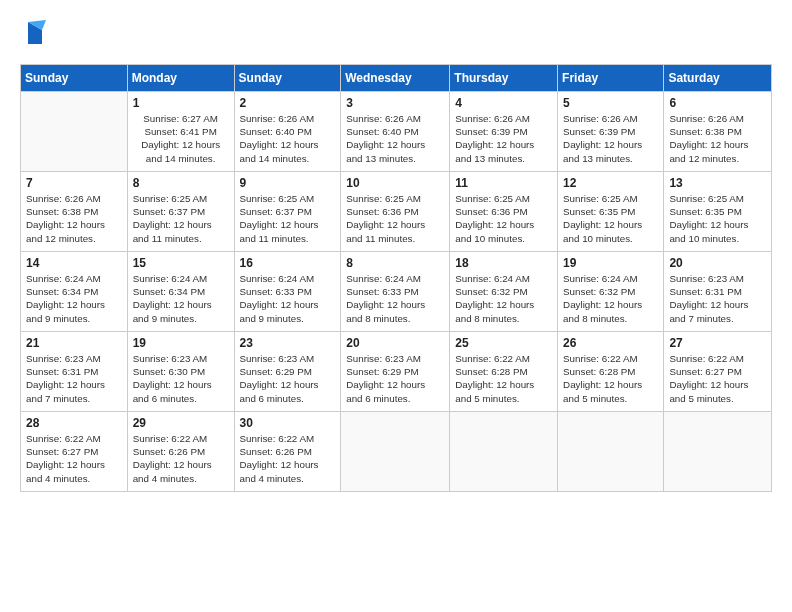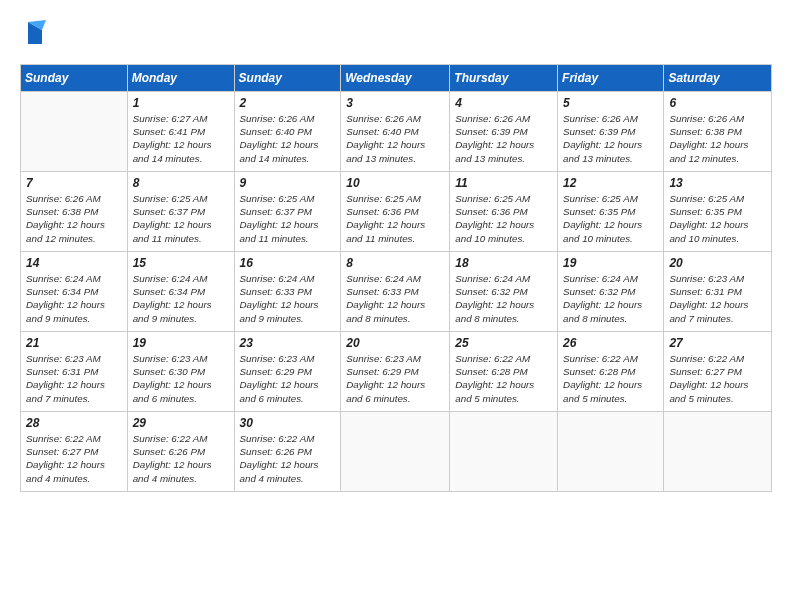--- a/index.html
+++ b/index.html
@@ -6,21 +6,20 @@
     body {
       font-family: Arial, sans-serif;
       background: #fff;
       width: 792px;
       height: 612px;
       overflow: hidden;
     }
     .container {
       width: 792px;
       padding: 18px 20px 10px 20px;
-      font-style: italic;
     }
     .header {
       display: flex;
       justify-content: space-between;
       align-items: flex-start;
       margin-bottom: 12px;
     }
     .logo {
       display: flex;
       align-items: center;
@@ -125,21 +124,21 @@
           <th>Thursday</th>
           <th>Friday</th>
           <th>Saturday</th>
         </tr>
     </thead>
     <tbody id="calendar-body">
     <tr>
           <td class="empty"></td>
           <td>
             <span class="day-num">1</span>
-            <div class="day-info" style="white-space: pre-line;">Sunrise: 6:27 AM
+            <div class="day-info" style="white-space: pre-line; text-align: center;">Sunrise: 6:27 AM
 Sunset: 6:41 PM
 Daylight: 12 hours
 and 14 minutes.</div>
           </td>
           <td>
             <span class="day-num">2</span>
             <div class="day-info" style="white-space: pre-line;">Sunrise: 6:26 AM
 Sunset: 6:40 PM
 Daylight: 12 hours
 and 14 minutes.</div>

